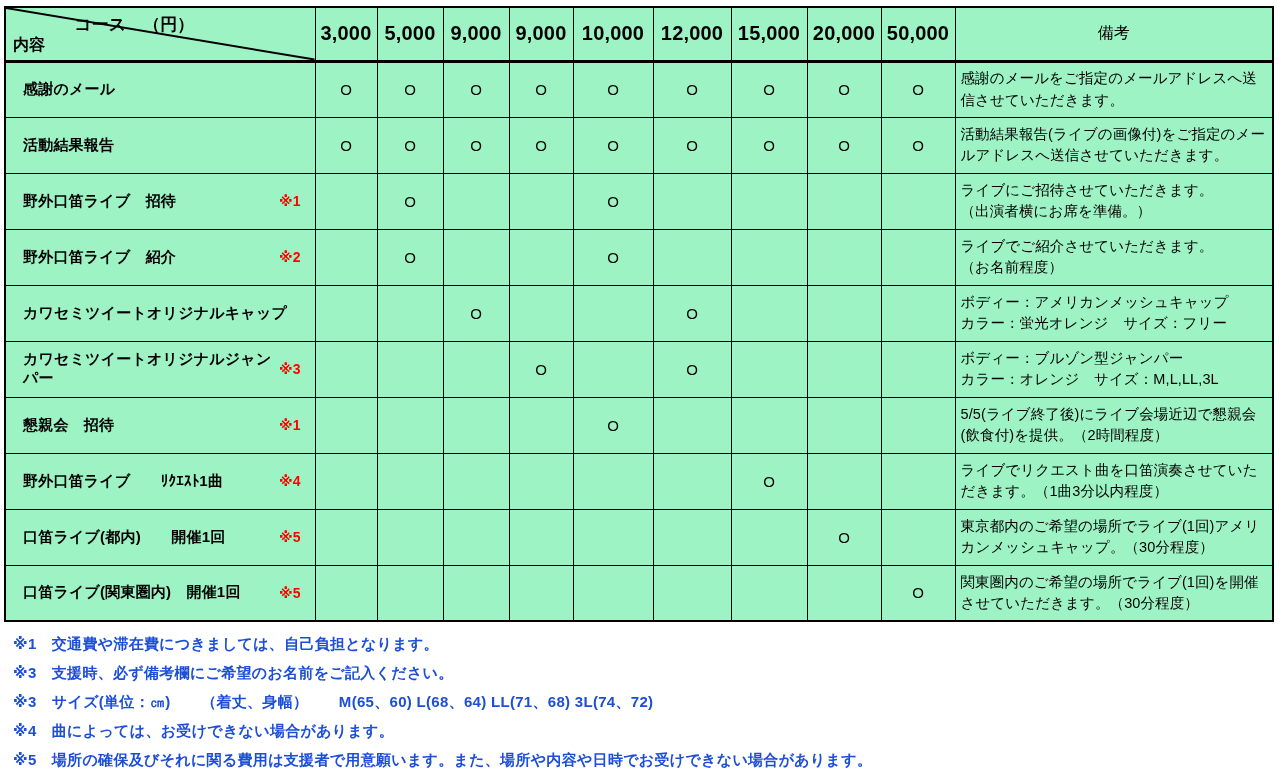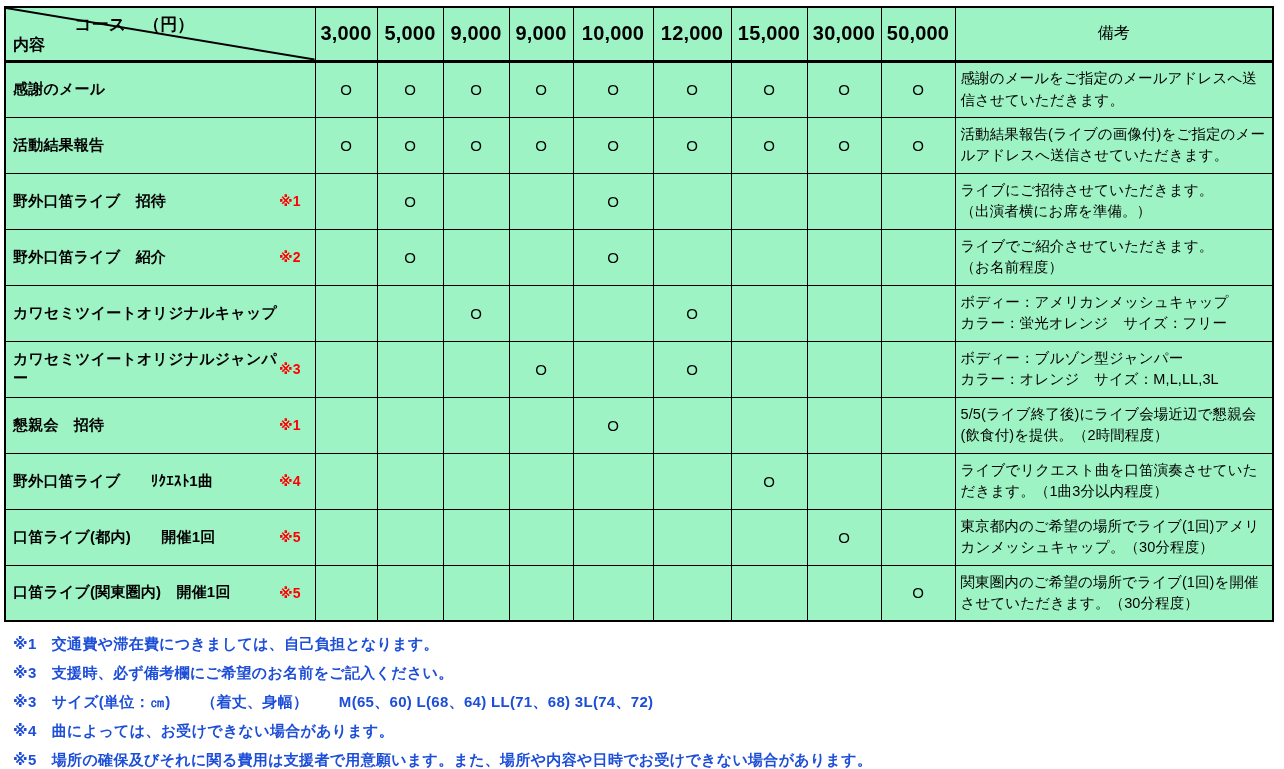--- a/index.html
+++ b/index.html
@@ -50,21 +50,21 @@
     position: absolute; bottom: 4px; left: 7px;
     font-weight: bold; font-size: 16px;
   }
 
   th.price {
     font-weight: bold; font-size: 20px; text-align: center;
     letter-spacing: 0.2px;
   }
   th.remark-h { font-weight: normal; font-size: 16px; text-align: center; }
 
-  td.label-cell { padding: 2px 14px 2px 7px; }
+  td.label-cell { padding: 2px 14px 2px 17px; }
   .label-wrap { display: flex; align-items: center; justify-content: space-between; }
   .row-label { font-weight: bold; font-size: 15px; letter-spacing: 0.2px; }
   .row-note  { font-weight: bold; font-size: 14px; color: #ff0000; flex: 0 0 auto; }
 
   td.mark-cell { text-align: center; font-size: 15px; font-weight: 400; }
 
   td.remark-cell {
     font-size: 14.5px; line-height: 1.45;
     padding: 2px 3px 2px 5px;
     white-space: pre-line;
@@ -106,21 +106,21 @@
           <div class="corner-content">内容</div>
         </th>
 
         <th class="price">3,000</th>
           <th class="price">5,000</th>
           <th class="price">9,000</th>
           <th class="price">9,000</th>
           <th class="price">10,000</th>
           <th class="price">12,000</th>
           <th class="price">15,000</th>
-          <th class="price">30,000</th>
+          <th class="price">20,000</th>
           <th class="price">50,000</th>
           <th class="remark-h" id="remark-header">備考</th>
       </tr>
     </thead>
     <tbody id="reward-tbody">
 
     <tr>
           <td class="label-cell">
             <div class="label-wrap">
               <span class="row-label">感謝のメール</span>

